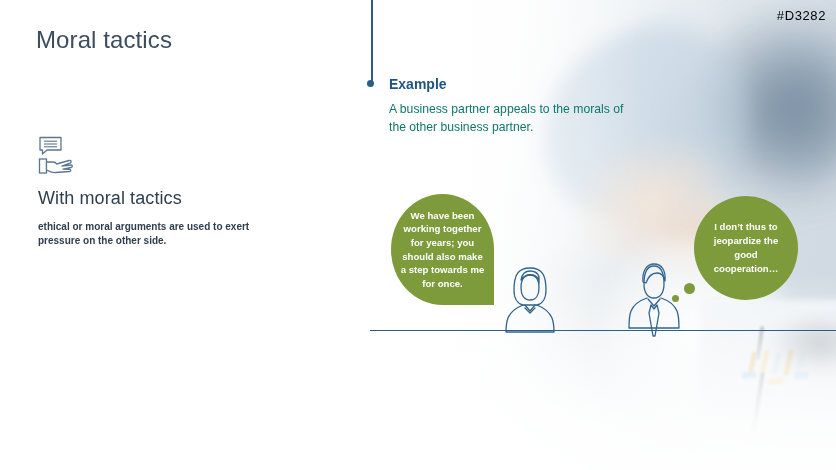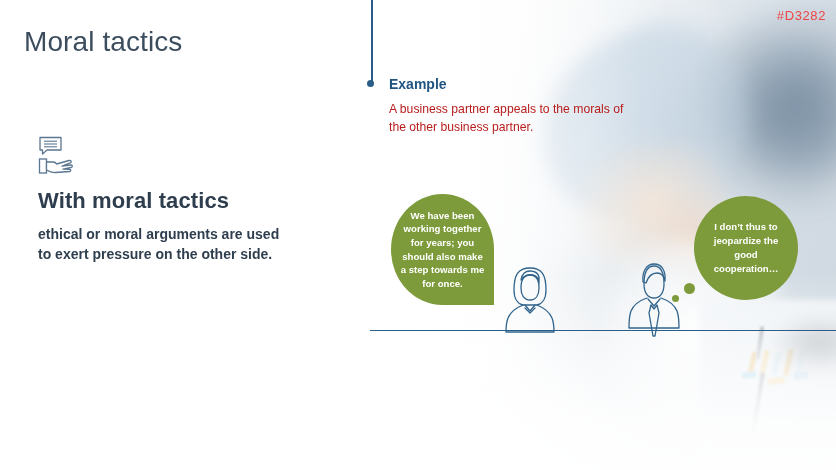--- a/index.html
+++ b/index.html
@@ -127,53 +127,53 @@
     background: linear-gradient(180deg, rgba(255,255,255,0) 58%, rgba(255,255,255,0.55) 74%, rgba(255,255,255,0.90) 90%, rgba(255,255,255,0.97) 100%);
   }
 
   
   .watermark {
     position: absolute;
     right: 10px;
     top: 8px;
     font-size: 13px;
     letter-spacing: 0.6px;
-    color: #ef4444;
+    color: #000000;
     font-family: "Liberation Sans", sans-serif;
   }
 
   
   .page-title {
     position: absolute;
-    left: 24px;
+    left: 36px;
     top: 26px;
-    font-size: 28px;
+    font-size: 24px;
     font-weight: 400;
     color: #3c4d5e;
     letter-spacing: 0.1px;
   }
   .left-block {
     position: absolute;
     left: 38px;
     top: 136px;
     width: 252px;
   }
   .icon-stack { margin-bottom: 12px; }
   .icon-stack svg { display: block; }
   .icon-hand { margin-top: 3px; }
 
   .lede {
-    font-size: 22px;
-    font-weight: bold;
+    font-size: 18px;
+    font-weight: normal;
     color: #2f3e4e;
     margin: 8px 0 11px 0;
     letter-spacing: 0.1px;
   }
   .sub-bold {
-    font-size: 14px;
+    font-size: 10px;
     font-weight: bold;
     color: #2f3e4e;
     line-height: 1.42;
     margin: 0 0 12px 0;
   }
   .body-text {
     font-size: 11.6px;
     font-weight: 400;
     color: #6f7b85;
     line-height: 1.52;
@@ -205,21 +205,21 @@
     width: 240px;
   }
   .example-title {
     font-size: 14px;
     font-weight: bold;
     color: #1f5382;
     margin: 0 0 8px 0;
   }
   .example-body {
     font-size: 12.2px;
-    color: #b91c1c;
+    color: #0f766e;
     line-height: 1.48;
     margin: 0;
   }
 
   
   .bubble {
     position: absolute;
     background: #7d9b3a;
     display: flex;
     align-items: center;

